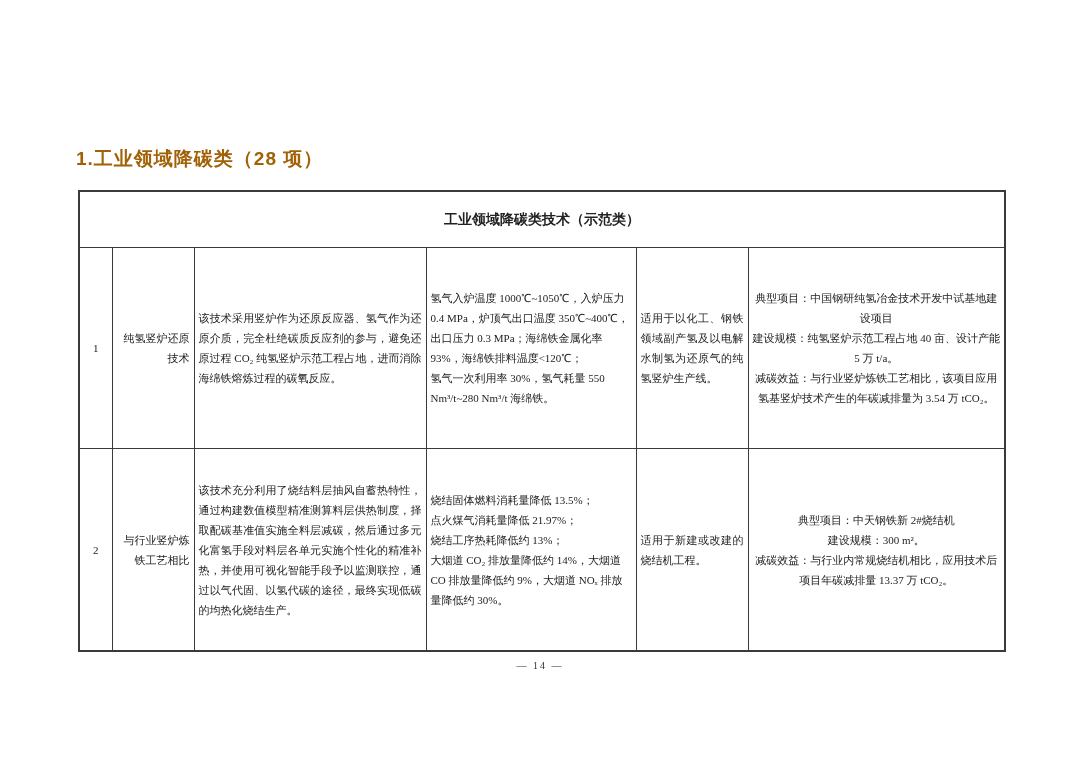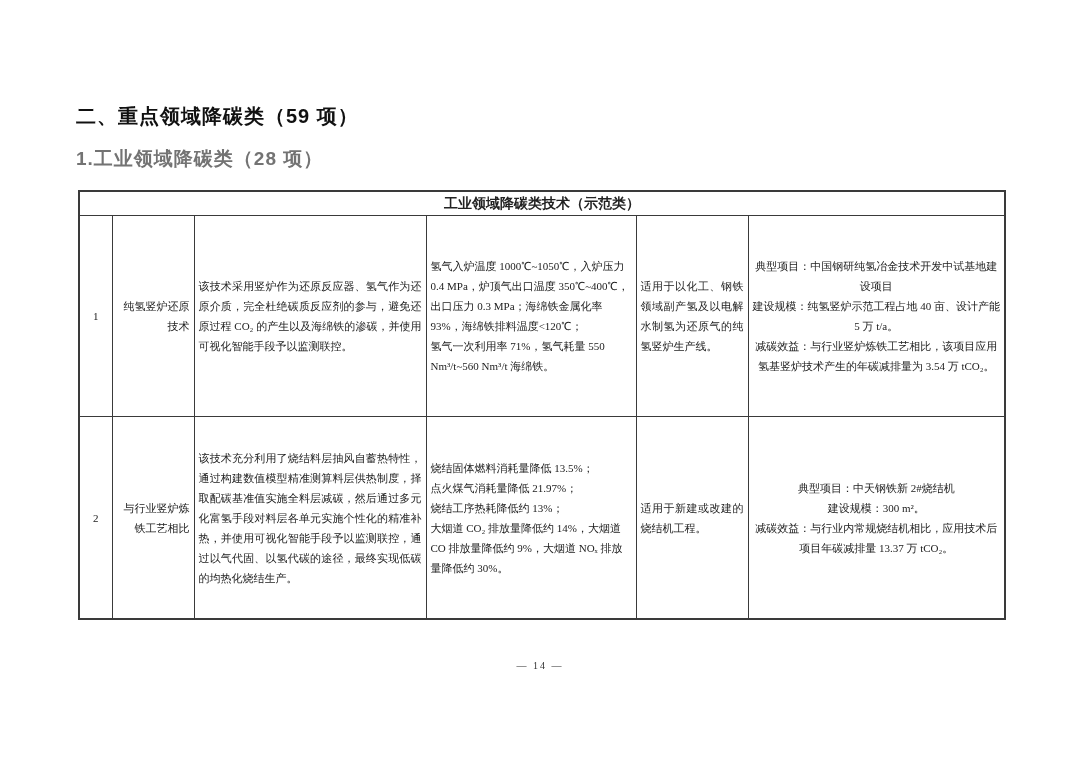--- a/index.html
+++ b/index.html
@@ -22,21 +22,21 @@
     color: #111;
     letter-spacing: 1px;
   }
   .heading-2 {
     position: absolute;
     left: 76px;
     top: 146px;
     font-size: 19px;
     font-weight: bold;
     font-family: "Liberation Sans", sans-serif;
-    color: #737373;
+    color: #a16207;
     letter-spacing: 1px;
   }
   table.tech-table {
     position: absolute;
     left: 78px;
     top: 190px;
     width: 926px;
     border-collapse: collapse;
     table-layout: fixed;
     border: 2px solid #3a3a3a;
@@ -49,21 +49,21 @@
     line-height: 20px;
     color: #222;
     overflow: hidden;
   }
   tr.title-row th {
     height: 23px;
     font-size: 14px;
     font-weight: bold;
     text-align: center;
     line-height: 23px;
-    padding: 0;
+    padding: 16px;
   }
   tr.header-row th {
     height: 28px;
     font-size: 13.5px;
     font-weight: bold;
     text-align: center;
   }
   tr.data-row-1 td { height: 196px; }
   tr.data-row-2 td { height: 197px; }
   td.c-index { text-align: center; }
@@ -82,45 +82,44 @@
     font-size: 10px;
     color: #333;
     letter-spacing: 2px;
   }
 </style>
 </head>
 <body>
 
 <div class="page">
 
-  <div class="heading-1">二、重点领域降碳类（59 项）</div>
   <div class="heading-2">1.工业领域降碳类（28 项）</div>
 
   <table class="tech-table">
     <colgroup>
       <col style="width:33px">
       <col style="width:82px">
       <col style="width:232px">
       <col style="width:210px">
       <col style="width:112px">
       <col style="width:257px">
     </colgroup>
     <thead>
       <tr class="title-row">
         <th colspan="6">工业领域降碳类技术（示范类）</th>
       </tr>
     </thead>
     <tbody>
       <tr class="data-row-1">
         <td class="c-index">1</td>
         <td class="c-name">纯氢竖炉还原技术</td>
-        <td class="c-content">该技术采用竖炉作为还原反应器、氢气作为还原介质，完全杜绝碳质反应剂的参与，避免还原过程 CO₂ 的产生以及海绵铁的渗碳，并使用可视化智能手段予以监测联控。</td>
+        <td class="c-content">该技术采用竖炉作为还原反应器、氢气作为还原介质，完全杜绝碳质反应剂的参与，避免还原过程 CO₂ 纯氢竖炉示范工程占地，进而消除海绵铁熔炼过程的碳氧反应。</td>
         <td class="c-params">
           <p>氢气入炉温度 1000℃~1050℃，入炉压力 0.4 MPa，炉顶气出口温度 350℃~400℃，出口压力 0.3 MPa；海绵铁金属化率 93%，海绵铁排料温度&lt;120℃；</p>
-          <p>氢气一次利用率 71%，氢气耗量 550 Nm³/t~560 Nm³/t 海绵铁。</p>
+          <p>氢气一次利用率 30%，氢气耗量 550 Nm³/t~280 Nm³/t 海绵铁。</p>
         </td>
         <td class="c-scope">适用于以化工、钢铁领域副产氢及以电解水制氢为还原气的纯氢竖炉生产线。</td>
         <td class="c-project">
           <p>典型项目：中国钢研纯氢冶金技术开发中试基地建设项目</p>
           <p>建设规模：纯氢竖炉示范工程占地 40 亩、设计产能 5 万 t/a。</p>
           <p>减碳效益：与行业竖炉炼铁工艺相比，该项目应用氢基竖炉技术产生的年碳减排量为 3.54 万 tCO₂。</p>
         </td>
       </tr>
       <tr class="data-row-2">
         <td class="c-index">2</td>

